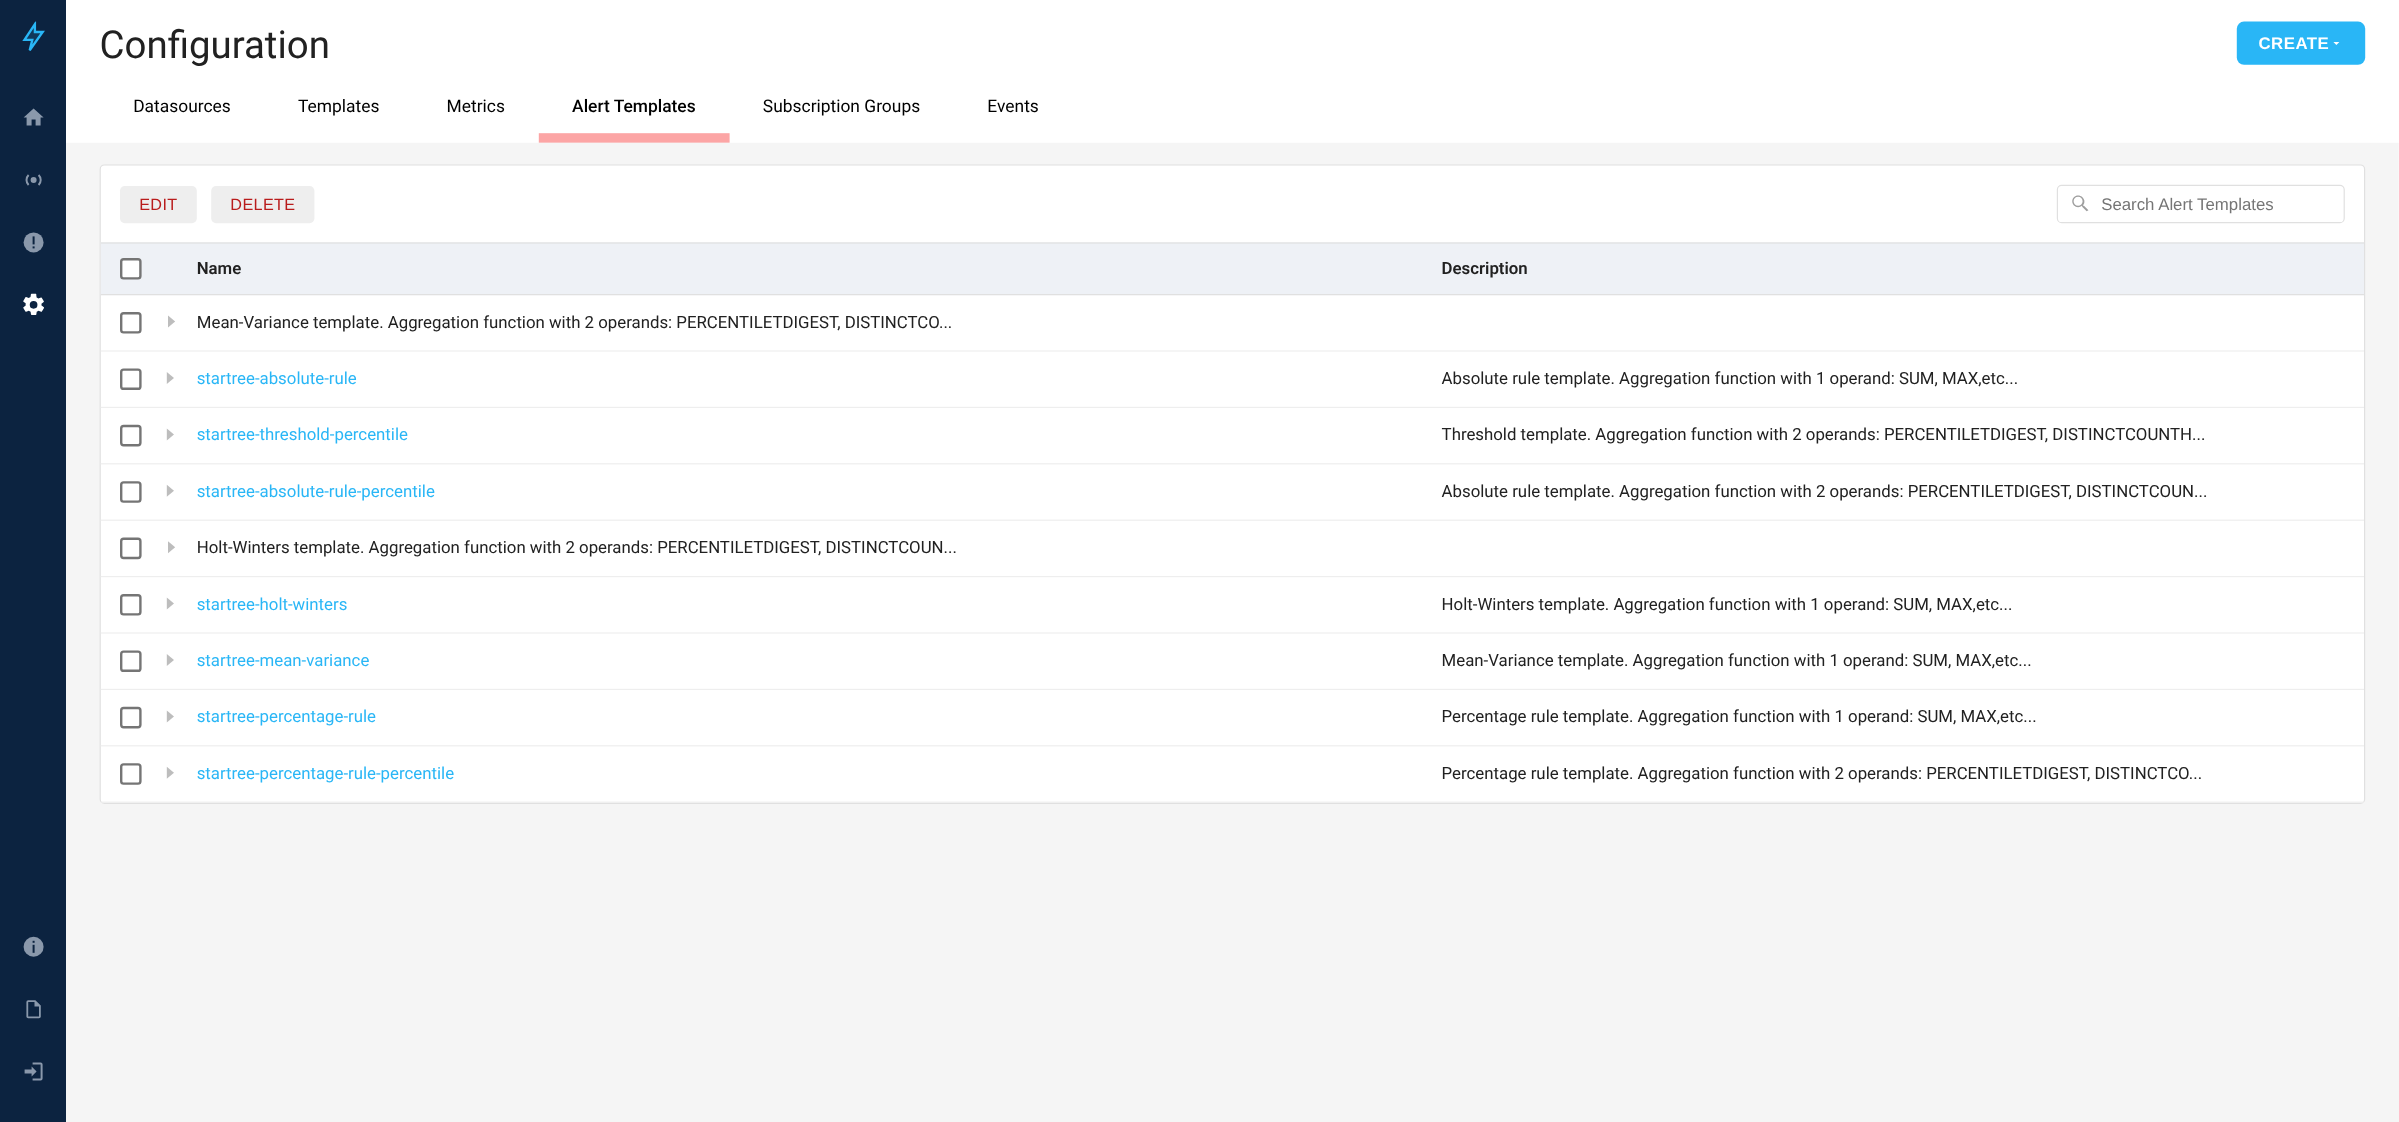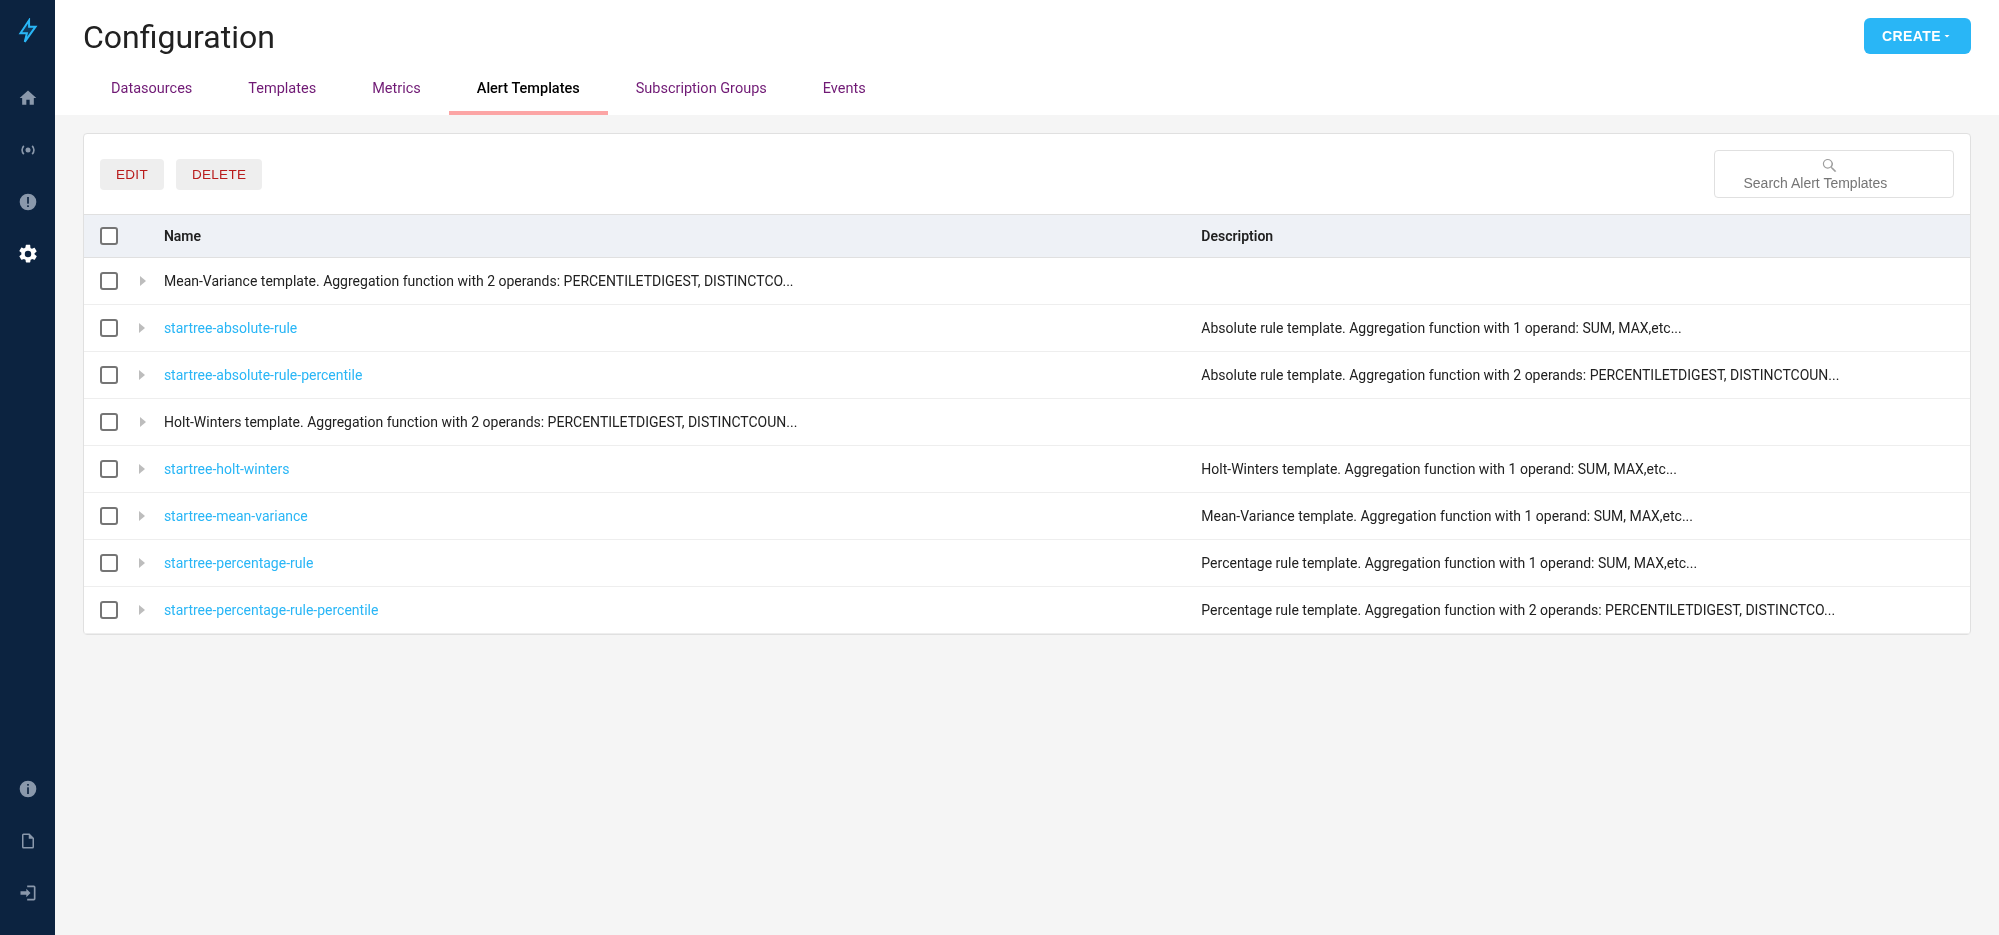--- a/index.html
+++ b/index.html
@@ -50,25 +50,25 @@
 }
 .create-btn svg { fill:#fff; }
 
 .tabs {
   display:flex; gap:0; padding: 0 28px; margin-top:10px;
   border-bottom: none;
 }
 .tab {
   padding: 14px 28px 14px 28px;
   font-size: 14.5px;
-  color:#701a75;
+  color:#000000;
   cursor:pointer;
   border-bottom: 2px solid transparent;
 }
-.tab.active { color:#000; border-bottom:4px solid #fca5a5; font-weight:500;}
+.tab.active { color:#000; border-bottom:8px solid #fca5a5; font-weight:500;}
 
 .content-area {
   background:#f5f5f5;
   flex:1;
   padding:18px 28px;
 }
 .card {
   background:#fff;
   border:1px solid #e0e0e0;
   border-radius:4px;
@@ -83,21 +83,20 @@
   border:none; border-radius:4px;
   padding:8px 16px; font-size:13.5px; font-weight:500;
   cursor:not-allowed; letter-spacing:0.3px;
 }
 .search-wrap {
   position:relative;
   border:1px solid #e0e0e0; border-radius:4px;
   display:flex; align-items:center;
   padding:6px 10px;
   width:240px;
-  flex-direction:column;
 }
 .search-wrap svg { fill:#9e9e9e; margin-right:8px; flex-shrink:0;}
 .search-wrap input {
   border:none; outline:none; font-size:14px; flex:1;
   background:transparent;
 }
 
 .table-head {
   display:flex; align-items:center;
   background:#eef1f6;
@@ -253,20 +252,28 @@
               </div>
               <div class="col-expand"><span class="expand-caret"></span></div>
               <div class="col-name"><span class="link">startree-absolute-rule</span></div>
               <div class="col-desc">Absolute rule template. Aggregation function with 1 operand: SUM, MAX,etc...</div>
             </div>
             <div class="row">
               <div class="col-check">
                 <input type="checkbox" class="cb" style="">
               </div>
               <div class="col-expand"><span class="expand-caret"></span></div>
+              <div class="col-name"><span class="link">startree-threshold-percentile</span></div>
+              <div class="col-desc">Threshold template. Aggregation function with 2 operands: PERCENTILETDIGEST, DISTINCTCOUNTH...</div>
+            </div>
+            <div class="row">
+              <div class="col-check">
+                <input type="checkbox" class="cb" style="">
+              </div>
+              <div class="col-expand"><span class="expand-caret"></span></div>
               <div class="col-name"><span class="link">startree-absolute-rule-percentile</span></div>
               <div class="col-desc">Absolute rule template. Aggregation function with 2 operands: PERCENTILETDIGEST, DISTINCTCOUN...</div>
             </div>
             <div class="row">
               <div class="col-check">
                 <input type="checkbox" class="cb" style="">
               </div>
               <div class="col-expand"><span class="expand-caret"></span></div>
               <div class="col-desc">Holt-Winters template. Aggregation function with 2 operands: PERCENTILETDIGEST, DISTINCTCOUN...</div>
             </div>

